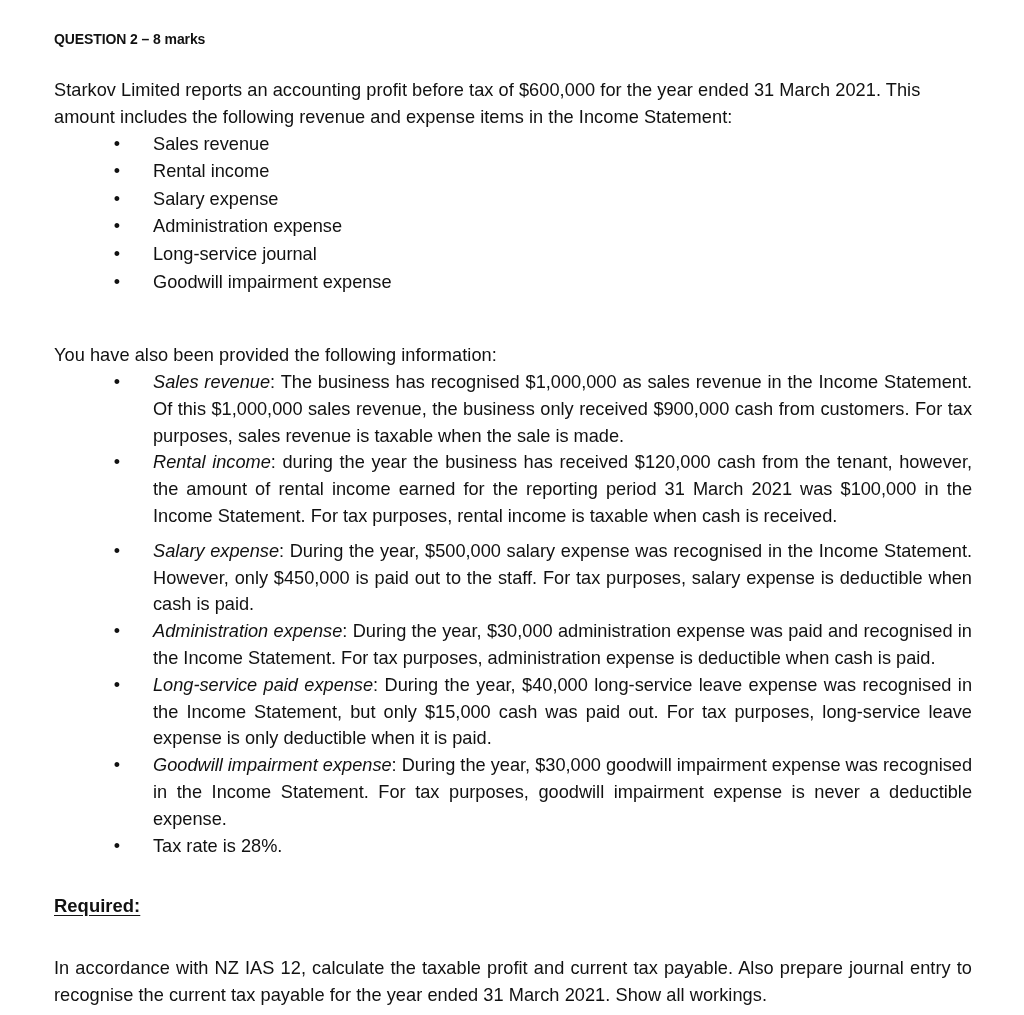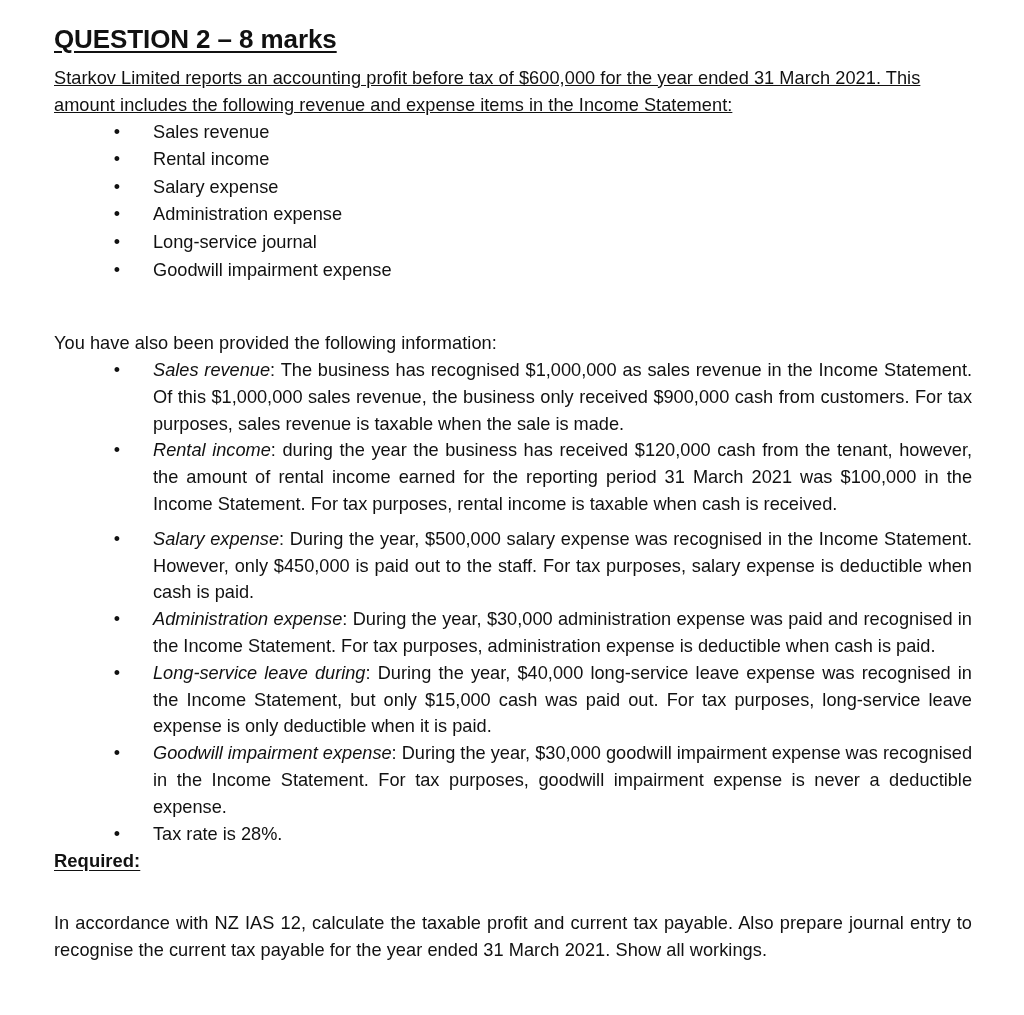--- a/index.html
+++ b/index.html
@@ -16,36 +16,34 @@
       overflow: hidden;
     }
     .page {
       position: absolute;
       left: 54px;
       top: 24px;
       width: 918px;
     }
     .q-title {
       font-weight: bold;
-      font-size: 26px;
-      text-decoration: underline;
+      font-size: 14px;
       text-underline-offset: 3px;
       margin: 0;
       line-height: 30px;
       letter-spacing: -0.1px;
     }
     .para {
       font-size: 18.2px;
       line-height: 26.8px;
       margin: 0;
       letter-spacing: 0.05px;
     }
     .intro {
-      margin-top: 11px;
-      text-decoration: underline;
+      margin-top: 23px;
     }
     .short-list {
       list-style: none;
       margin: 0;
       padding: 0;
     }
     .short-list li {
       position: relative;
       padding-left: 99px;
       font-size: 18.2px;
@@ -77,20 +75,21 @@
     .info-list li .bullet {
       top: 0;
     }
     .info-list li.gap-after {
       margin-bottom: 8px;
     }
     .item-name {
       font-style: italic;
     }
     .required-head {
+      margin-top: 33px;
       font-weight: bold;
       font-size: 18.4px;
       line-height: 27px;
       text-decoration: underline;
       text-underline-offset: 3px;
     }
     .required-text {
       text-align: justify;
       margin-top: 36px;
     }
@@ -113,21 +112,21 @@
     <li><span class="bullet">•</span><span>Goodwill impairment expense</span></li>
   </ul>
 
   <p class="para also">You have also been provided the following information:</p>
 
   <ul class="info-list">
     <li><span class="bullet">•</span><span class="item-name">Sales revenue</span><span>: The business has recognised $1,000,000 as sales revenue in the Income Statement. Of this $1,000,000 sales revenue, the business only received $900,000 cash from customers. For tax purposes, sales revenue is taxable when the sale is made.</span></li>
     <li class="gap-after"><span class="bullet">•</span><span class="item-name">Rental income</span><span>: during the year the business has received $120,000 cash from the tenant, however, the amount of rental income earned for the reporting period 31 March 2021 was $100,000 in the Income Statement. For tax purposes, rental income is taxable when cash is received.</span></li>
     <li><span class="bullet">•</span><span class="item-name">Salary expense</span><span>: During the year, $500,000 salary expense was recognised in the Income Statement. However, only $450,000 is paid out to the staff. For tax purposes, salary expense is deductible when cash is paid.</span></li>
     <li><span class="bullet">•</span><span class="item-name">Administration expense</span><span>: During the year, $30,000 administration expense was paid and recognised in the Income Statement. For tax purposes, administration expense is deductible when cash is paid.</span></li>
-    <li><span class="bullet">•</span><span class="item-name">Long-service leave during</span><span>: During the year, $40,000 long-service leave expense was recognised in the Income Statement, but only $15,000 cash was paid out. For tax purposes, long-service leave expense is only deductible when it is paid.</span></li>
+    <li><span class="bullet">•</span><span class="item-name">Long-service paid expense</span><span>: During the year, $40,000 long-service leave expense was recognised in the Income Statement, but only $15,000 cash was paid out. For tax purposes, long-service leave expense is only deductible when it is paid.</span></li>
     <li><span class="bullet">•</span><span class="item-name">Goodwill impairment expense</span><span>: During the year, $30,000 goodwill impairment expense was recognised in the Income Statement. For tax purposes, goodwill impairment expense is never a deductible expense.</span></li>
     <li><span class="bullet">•</span><span>Tax rate is 28%.</span></li>
   </ul>
 
   <p class="para required-head">Required:</p>
   <p class="para required-text">In accordance with NZ IAS 12, calculate the taxable profit and current tax payable. Also prepare journal entry to recognise the current tax payable for the year ended 31 March 2021. Show all workings.</p>
 
 </div>
 
 </body></html>

